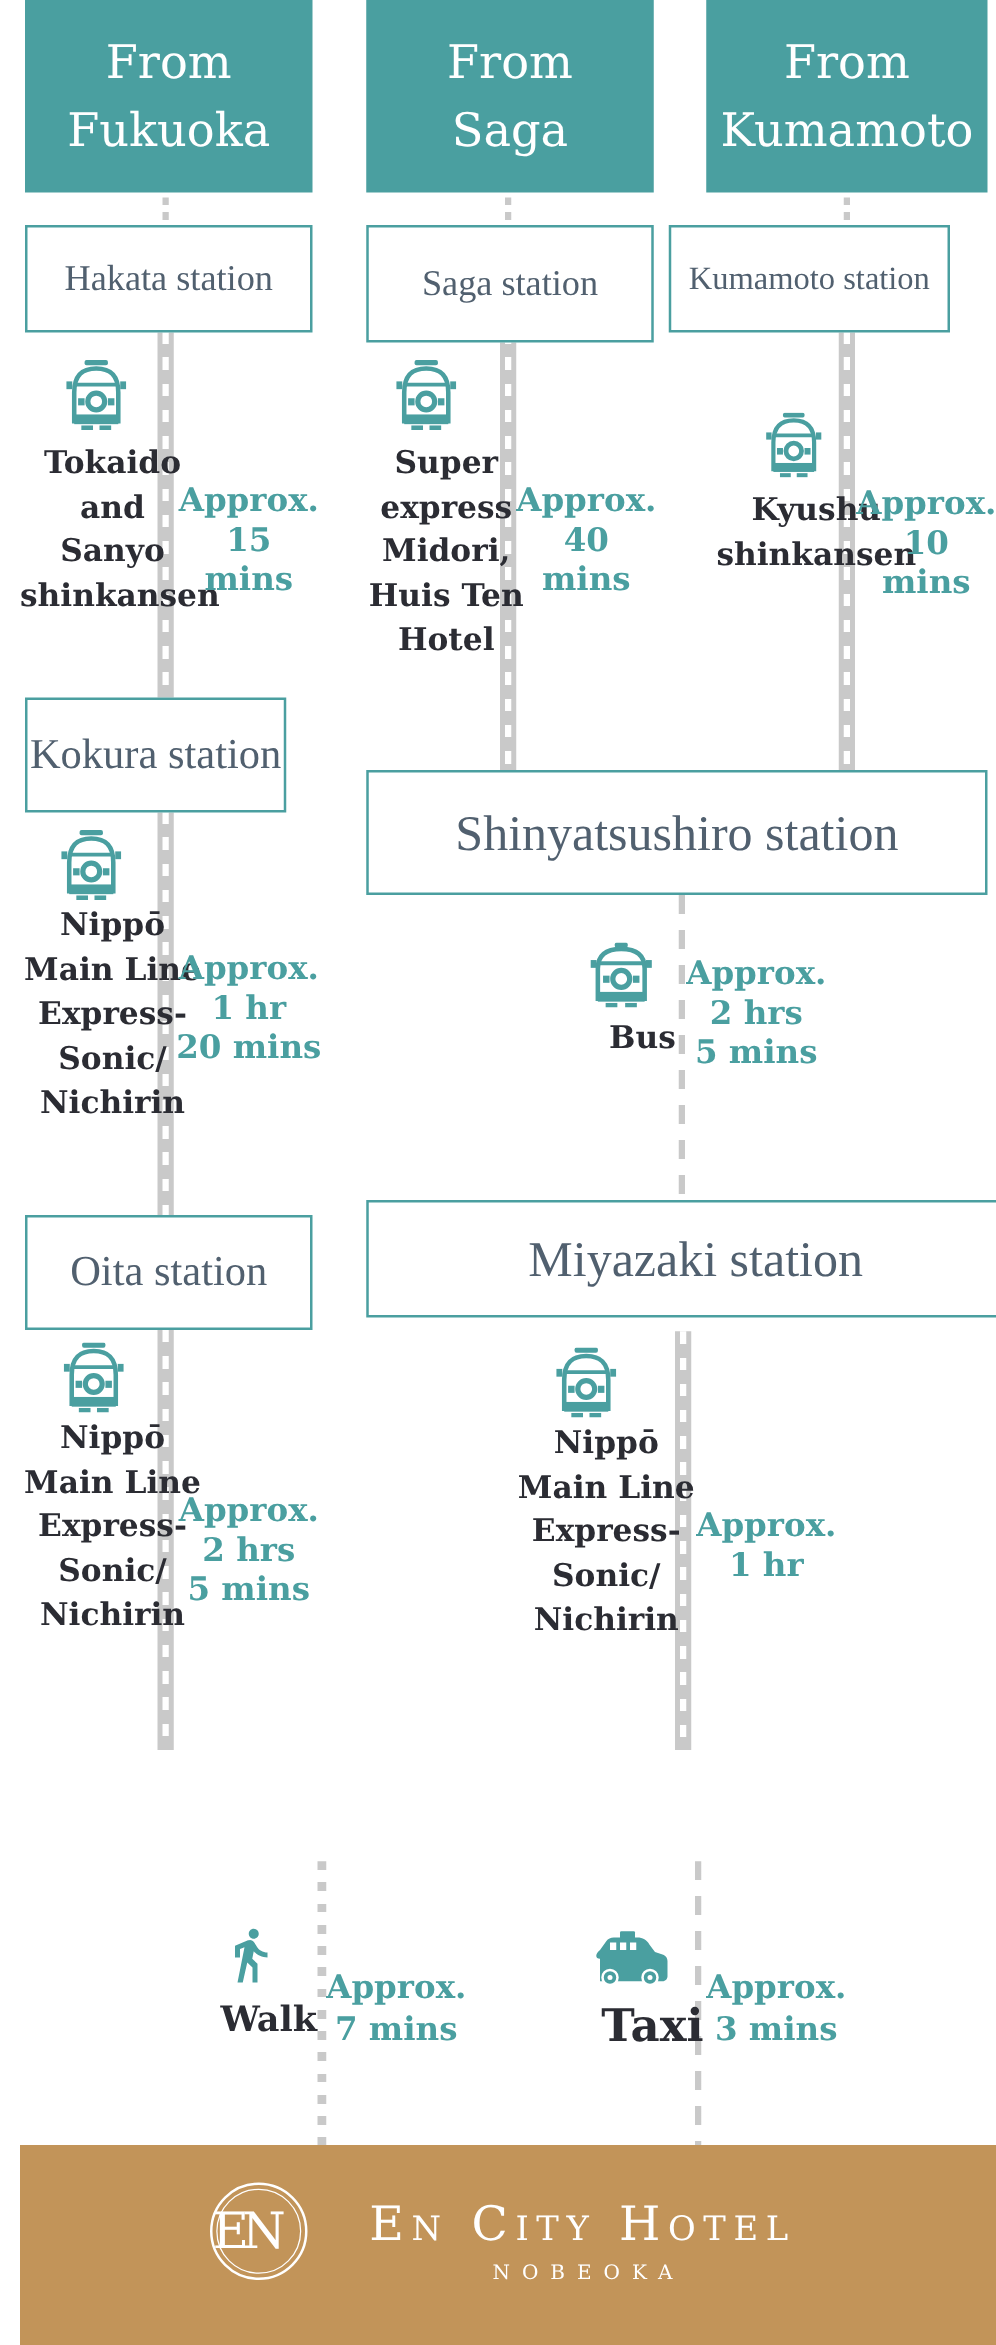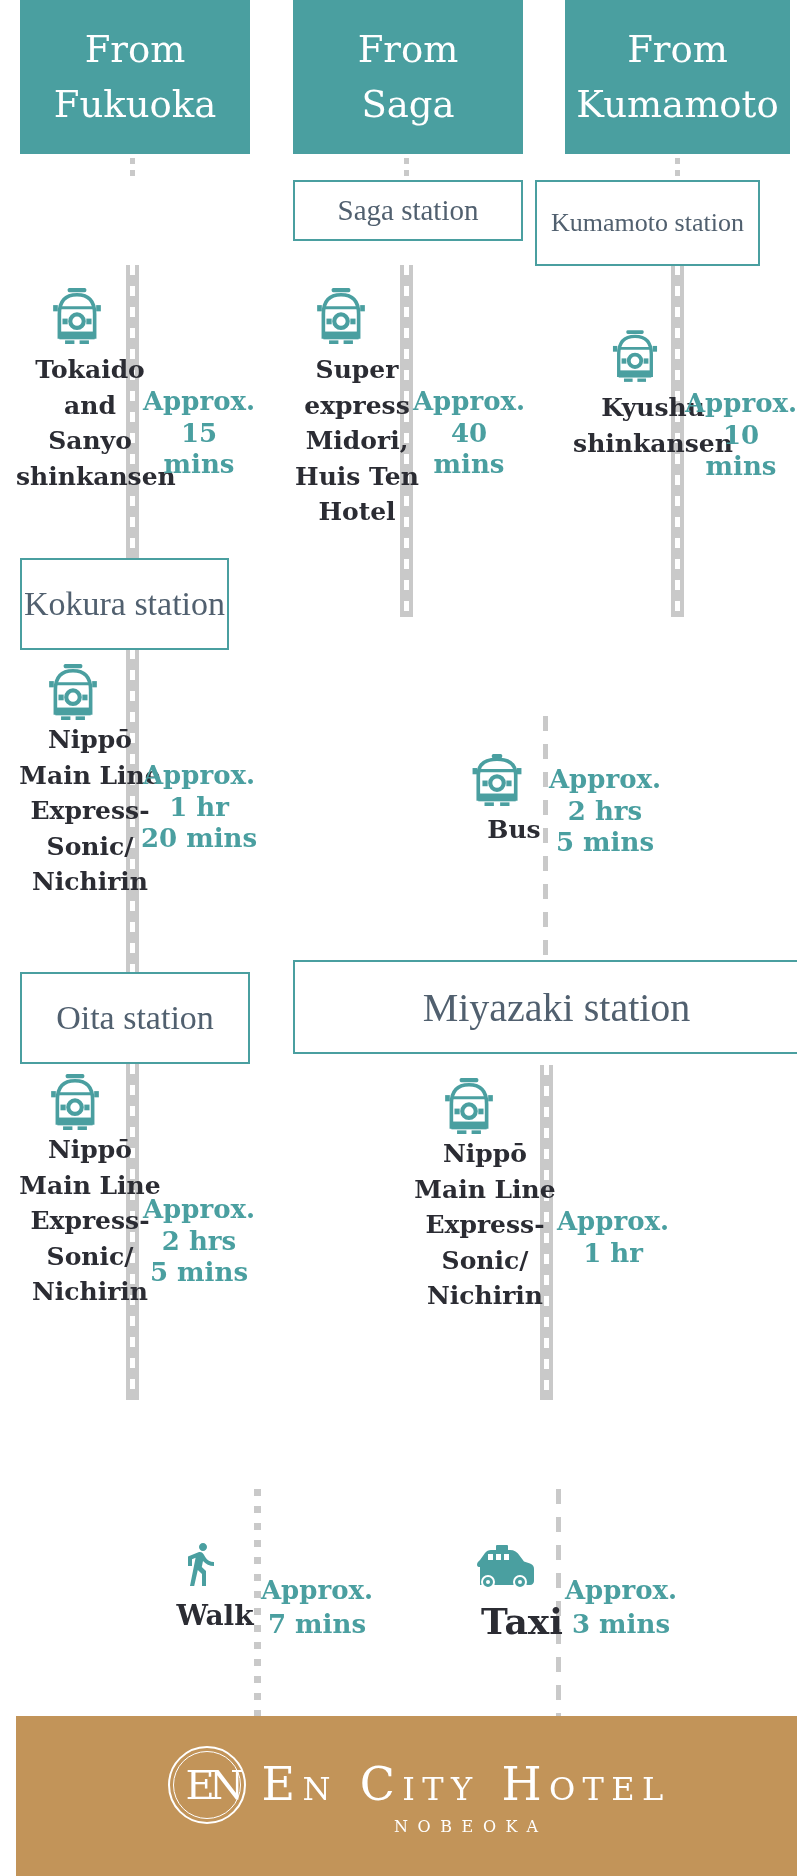--- a/index.html
+++ b/index.html
@@ -29,25 +29,25 @@
   
   .lbl{position:absolute;color:var(--dark);font-weight:700;font-size:25px;line-height:1.42;
         text-align:center;white-space:pre-line;z-index:1;padding-left:16px;}
   .dur{position:absolute;color:var(--teal);font-weight:700;font-size:26px;line-height:1.22;
         text-align:center;white-space:pre-line;z-index:1;}
   .icon{position:absolute;z-index:1;}
   .icon svg{display:block;}
   
   .footer{position:absolute;background:var(--gold);z-index:2;}
   .monogram{position:absolute;left:152px;top:30px;width:78px;height:78px;border:2px solid #fff;
-        border-radius:50%;display:flex;align-items:center;justify-content:flex-end;box-sizing:border-box;}
+        border-radius:50%;display:flex;align-items:center;justify-content:flex-start;box-sizing:border-box;}
   .monogram::after{content:"";position:absolute;inset:3px;border:1px solid #fff;border-radius:50%;}
   .mono-text{color:#fff;font-size:40px;letter-spacing:-0.14em;padding-right:0.14em;line-height:1;}
   .wordmark{position:absolute;left:240px;top:42px;width:420px;text-align:center;color:#fff;}
-  .hotel-name{font-variant:small-caps;font-size:46px;letter-spacing:0.16em;line-height:1.15;}
+  .hotel-name{font-variant:small-caps;font-size:38px;letter-spacing:0.16em;line-height:1.15;}
   .hotel-sub{font-size:16px;letter-spacing:0.6em;padding-left:0.6em;margin-top:6px;}
 </style>
 </head>
 <body>
 
 <div class="canvas">
 
   <div class="minidots" style="left:130px;top:158px"></div>
   <div class="minidots" style="left:404px;top:158px"></div>
   <div class="minidots" style="left:675px;top:158px"></div>
@@ -62,21 +62,22 @@
   <div class="dots" style="left:254px;top:1489px;height:227px"></div>
   <div class="dash" style="left:556px;top:1489px;height:227px"></div>
 
   <div class="from-box" style="left:20px;top:0;width:230px">From
 Fukuoka</div>
   <div class="from-box" style="left:293px;top:0;width:230px">From
 Saga</div>
   <div class="from-box" style="left:565px;top:0;width:225px">From
 Kumamoto</div>
 
-  <div class="station" style="left:293px;top:180px;width:230px;height:61px;font-size:29px">Saga station</div>
+  <div class="station" style="left:20px;top:180px;width:230px;height:86px;font-size:29px">Hakata station</div>
+  <div class="station" style="left:293px;top:180px;width:230px;height:94px;font-size:29px">Saga station</div>
   <div class="station" style="left:535px;top:180px;width:225px;height:86px;font-size:26px">Kumamoto station</div>
 
   <div class="icon" style="left:52px;top:288px">
     <svg width="50" height="56" viewBox="0 0 48 54">
         <rect x="15" y="0" width="18" height="4" rx="1.5" fill="var(--teal)"></rect>
         <path d="M7 49 V25 C7 11 14 6.5 24 6.5 C34 6.5 41 11 41 25 V49" fill="none" stroke="var(--teal)" stroke-width="3.5"></path>
         <line x1="7" y1="19" x2="41" y2="19" stroke="var(--teal)" stroke-width="3"></line>
         <rect x="1" y="16.5" width="4.5" height="6" fill="var(--teal)"></rect>
         <rect x="42.5" y="16.5" width="4.5" height="6" fill="var(--teal)"></rect>
         <circle cx="24" cy="32" r="6.5" fill="none" stroke="var(--teal)" stroke-width="4"></circle>
@@ -131,20 +132,21 @@
         <rect x="12.5" y="50.5" width="9" height="3.5" fill="var(--teal)"></rect>
         <rect x="26.5" y="50.5" width="9" height="3.5" fill="var(--teal)"></rect>
       </svg>
   </div>
   <div class="lbl" style="left:556px;top:390px;width:162px">Kyushu
 shinkansen</div>
   <div class="dur" style="left:684px;top:388px;width:114px">Approx.
 10 mins</div>
 
   <div class="station" style="left:20px;top:558px;width:209px;height:92px;font-size:34px">Kokura station</div>
+  <div class="station" style="left:293px;top:616px;width:497px;height:100px;font-size:40px">Shinyatsushiro station</div>
 
   <div class="icon" style="left:48px;top:664px">
     <svg width="50" height="56" viewBox="0 0 48 54">
         <rect x="15" y="0" width="18" height="4" rx="1.5" fill="var(--teal)"></rect>
         <path d="M7 49 V25 C7 11 14 6.5 24 6.5 C34 6.5 41 11 41 25 V49" fill="none" stroke="var(--teal)" stroke-width="3.5"></path>
         <line x1="7" y1="19" x2="41" y2="19" stroke="var(--teal)" stroke-width="3"></line>
         <rect x="1" y="16.5" width="4.5" height="6" fill="var(--teal)"></rect>
         <rect x="42.5" y="16.5" width="4.5" height="6" fill="var(--teal)"></rect>
         <circle cx="24" cy="32" r="6.5" fill="none" stroke="var(--teal)" stroke-width="4"></circle>
         <rect x="10" y="29.5" width="5" height="5.5" fill="var(--teal)"></rect>

